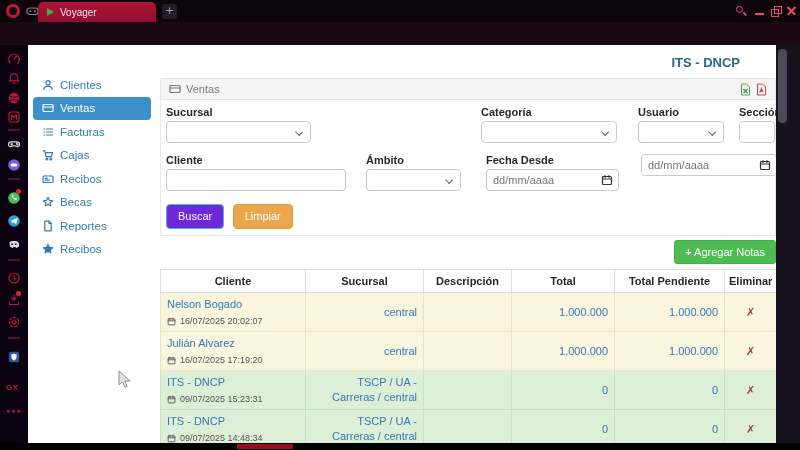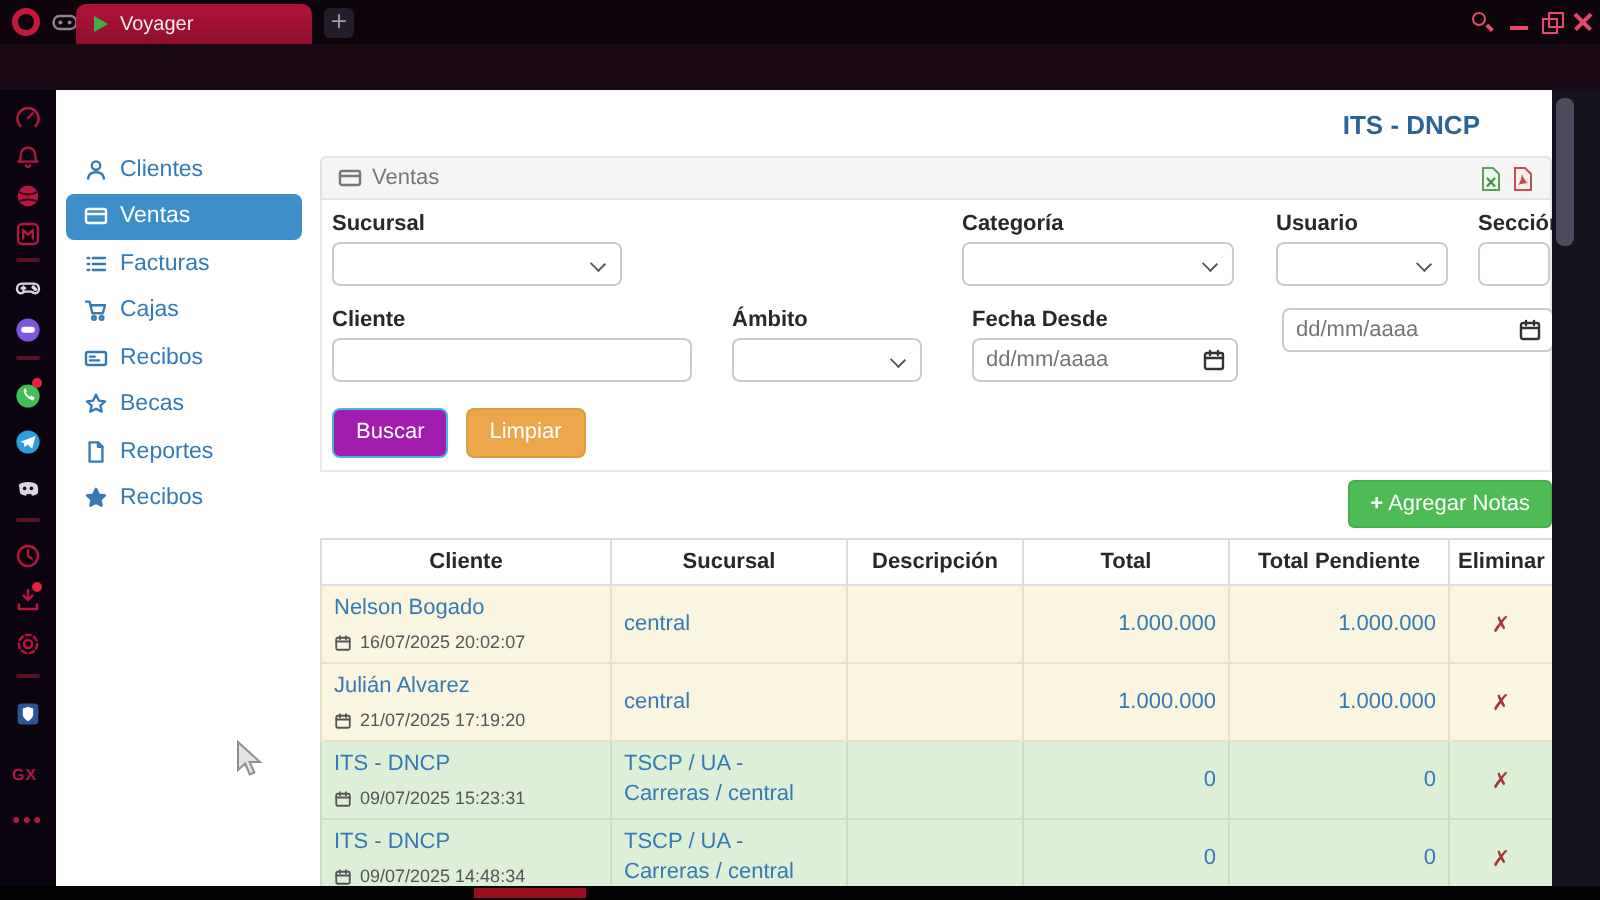--- a/index.html
+++ b/index.html
@@ -71,34 +71,34 @@
   .field{position:relative;height:22px;border:1px solid #ccc;border-radius:4px;background:#fff;box-sizing:border-box}
   .chev{position:absolute;right:8px;top:7px;width:5px;height:5px;border-right:1.4px solid #555;border-bottom:1.4px solid #555;
         transform:rotate(45deg) scaleY(.9)}
   .txt{height:22px;width:100%;border:1px solid #ccc;border-radius:4px;box-sizing:border-box;font-size:11px;
        padding:0 6px;color:#333;font-family:"Liberation Sans",sans-serif;outline:none}
   .txt::placeholder{color:#757575}
   .cal-ic{position:absolute;right:6px;top:5px;color:#333}
   .btnrow{padding-left:5px}
   .btn{display:inline-block;height:23px;line-height:23px;padding:0 11px;border-radius:4px;color:#fff;font-size:11px;
        border:1px solid transparent;margin-right:4px}
-  .btn-buscar{background:#a21caf;border-color:#46b8da}
+  .btn-buscar{background:#6d28d9;border-color:#46b8da}
   .btn-limpiar{background:#eca64c;border-color:#dd9a3e}
   .actionrow{text-align:right;margin-top:4px}
   .btn-agregar{display:inline-block;height:22px;line-height:22px;padding:0 10px;background:#4fbb55;border:1px solid #47ad4c;
                border-radius:3px;color:#fff;font-size:11px}
 
   table.vtab{width:100%;border-collapse:collapse;margin-top:5px;table-layout:fixed}
   .vtab th{border:1px solid #ddd;padding:5px 4px;font-size:11px;font-weight:bold;color:#24292e;text-align:center;background:#fff}
   .vtab td{border:1px solid #ddd;padding:2px 6px;height:34px;font-size:11px;vertical-align:middle}
   tr.cream td{background:#f9f5de;border-color:#e8e2c6}
   tr.green td{background:#ddefd7;border-color:#c8e2c0}
   .lnk{color:#337ab7;text-decoration:none;font-size:11px}
   .dtline{display:flex;align-items:center;gap:4px;color:#555;font-size:9px;margin-top:6px}
-  .c-suc{text-align:left;color:#337ab7;line-height:1.35}
+  .c-suc{text-align:right;color:#337ab7;line-height:1.35}
   .c-num{text-align:right;color:#337ab7}
   .c-del{text-align:center;color:#a33a37;font-weight:bold;font-size:12px}
 
   .cursor{position:absolute;left:118px;top:370px;z-index:50}
 </style>
 </head>
 <body>
 
 <div class="tabbar">
   <div class="opera-logo"></div>
@@ -443,21 +443,21 @@
         <td class="c-num">1.000.000</td>
         <td class="c-del glyph">✗</td>
       </tr>
       <tr class="cream">
         <td><a class="lnk" href="#">Julián Alvarez</a>
           <div class="dtline">
                 <svg class="ico" width="9" height="9" viewBox="0 0 12 12">
                   <rect x="1.5" y="2.5" width="9" height="8" rx="1"></rect>
                   <path d="M1.5 5h9M4 1.5v2M8 1.5v2"></path>
                 </svg>
-                <span>21/07/2025 17:19:20</span>
+                <span>16/07/2025 17:19:20</span>
               </div></td>
         <td class="c-suc">central</td>
         <td></td>
         <td class="c-num">1.000.000</td>
         <td class="c-num">1.000.000</td>
         <td class="c-del glyph">✗</td>
       </tr>
       <tr class="green">
         <td><a class="lnk" href="#">ITS - DNCP</a>
           <div class="dtline">

